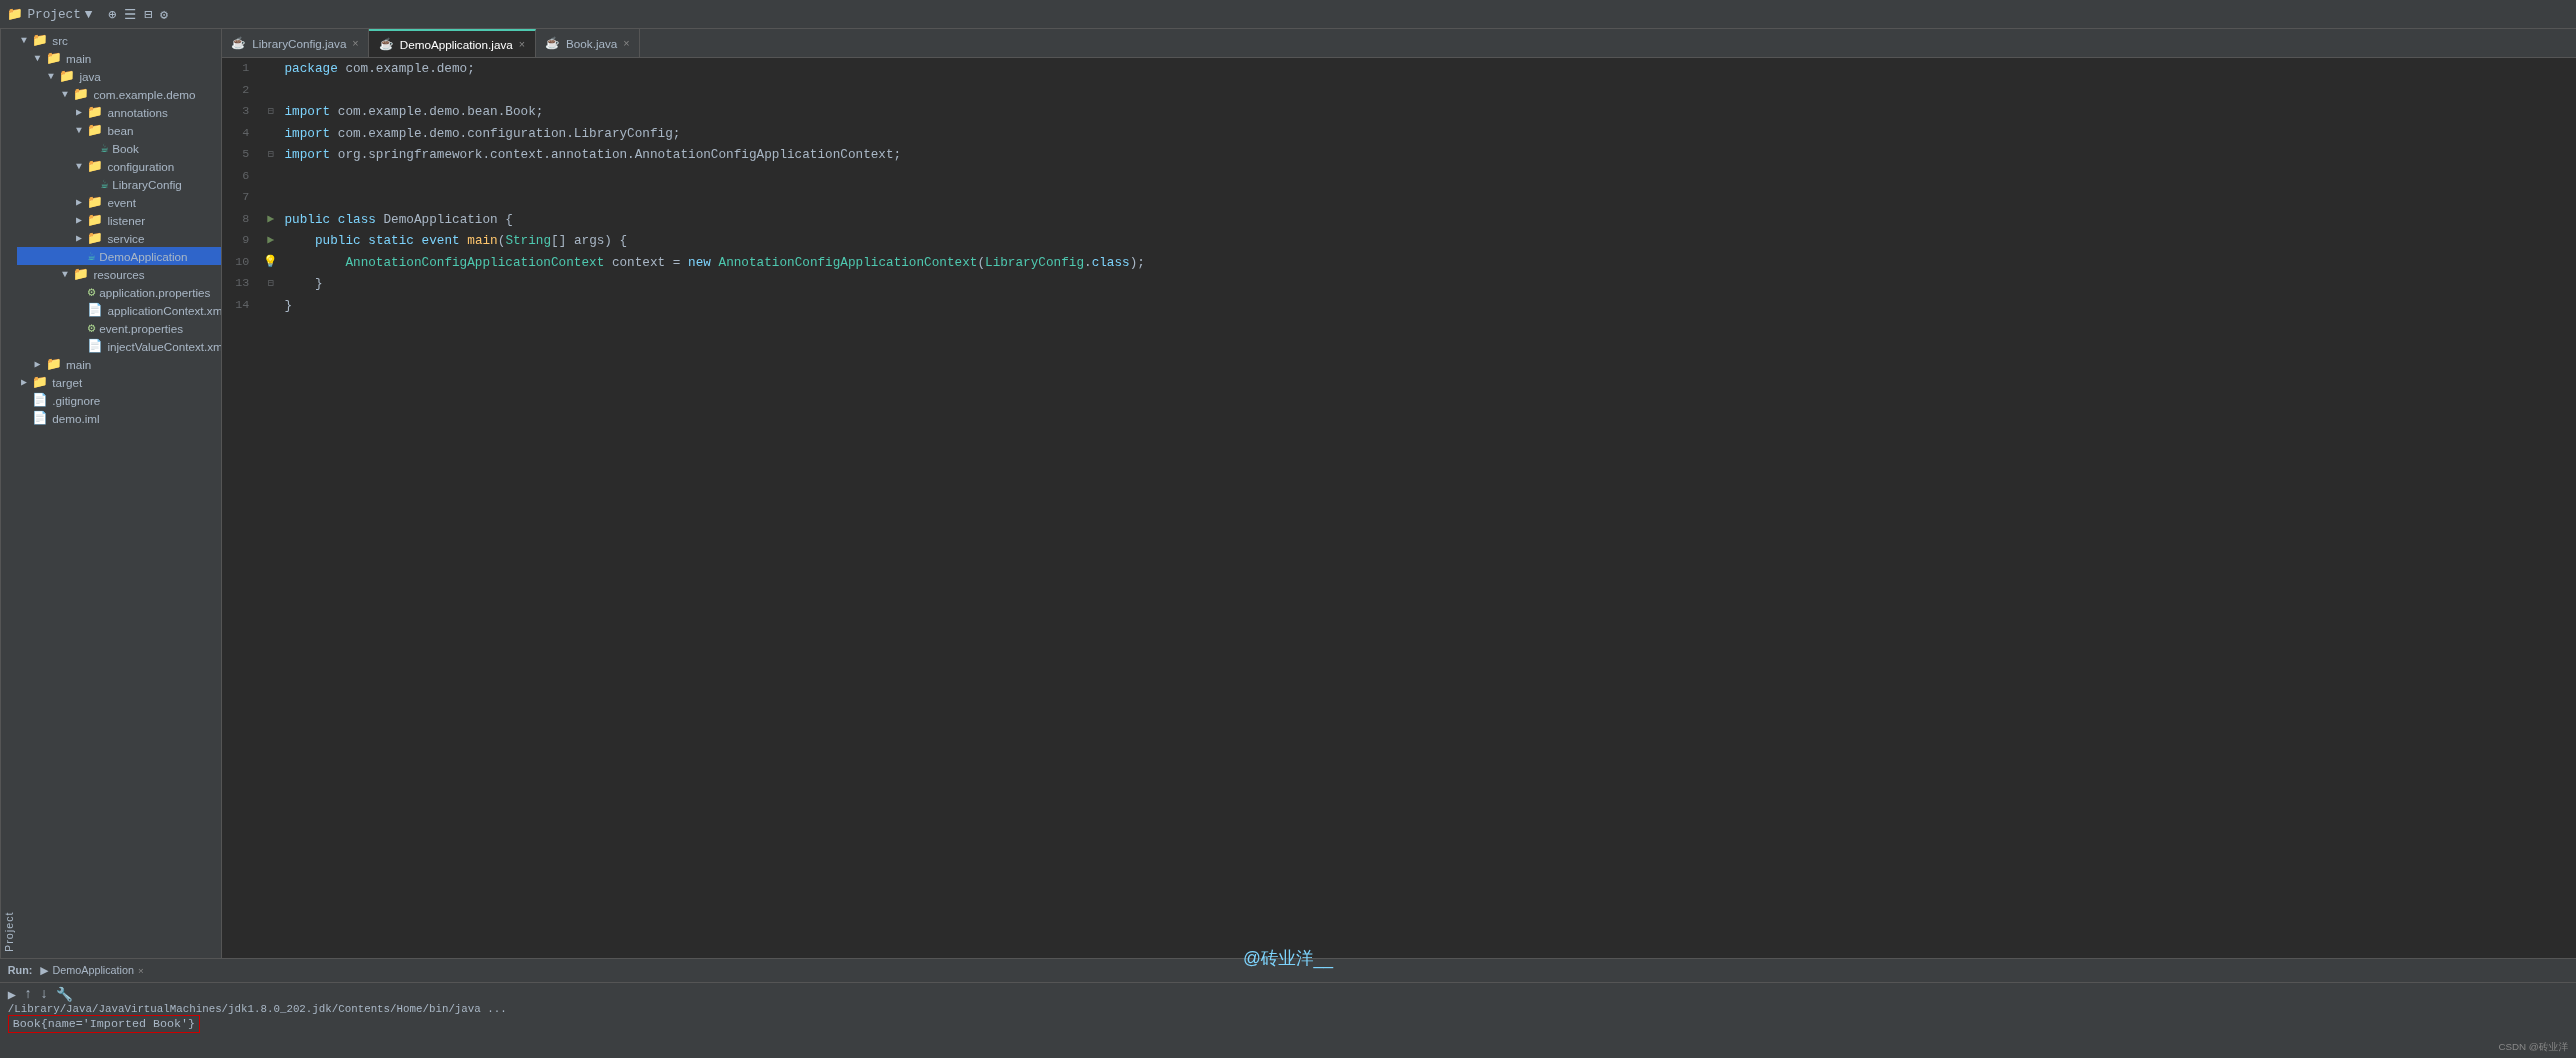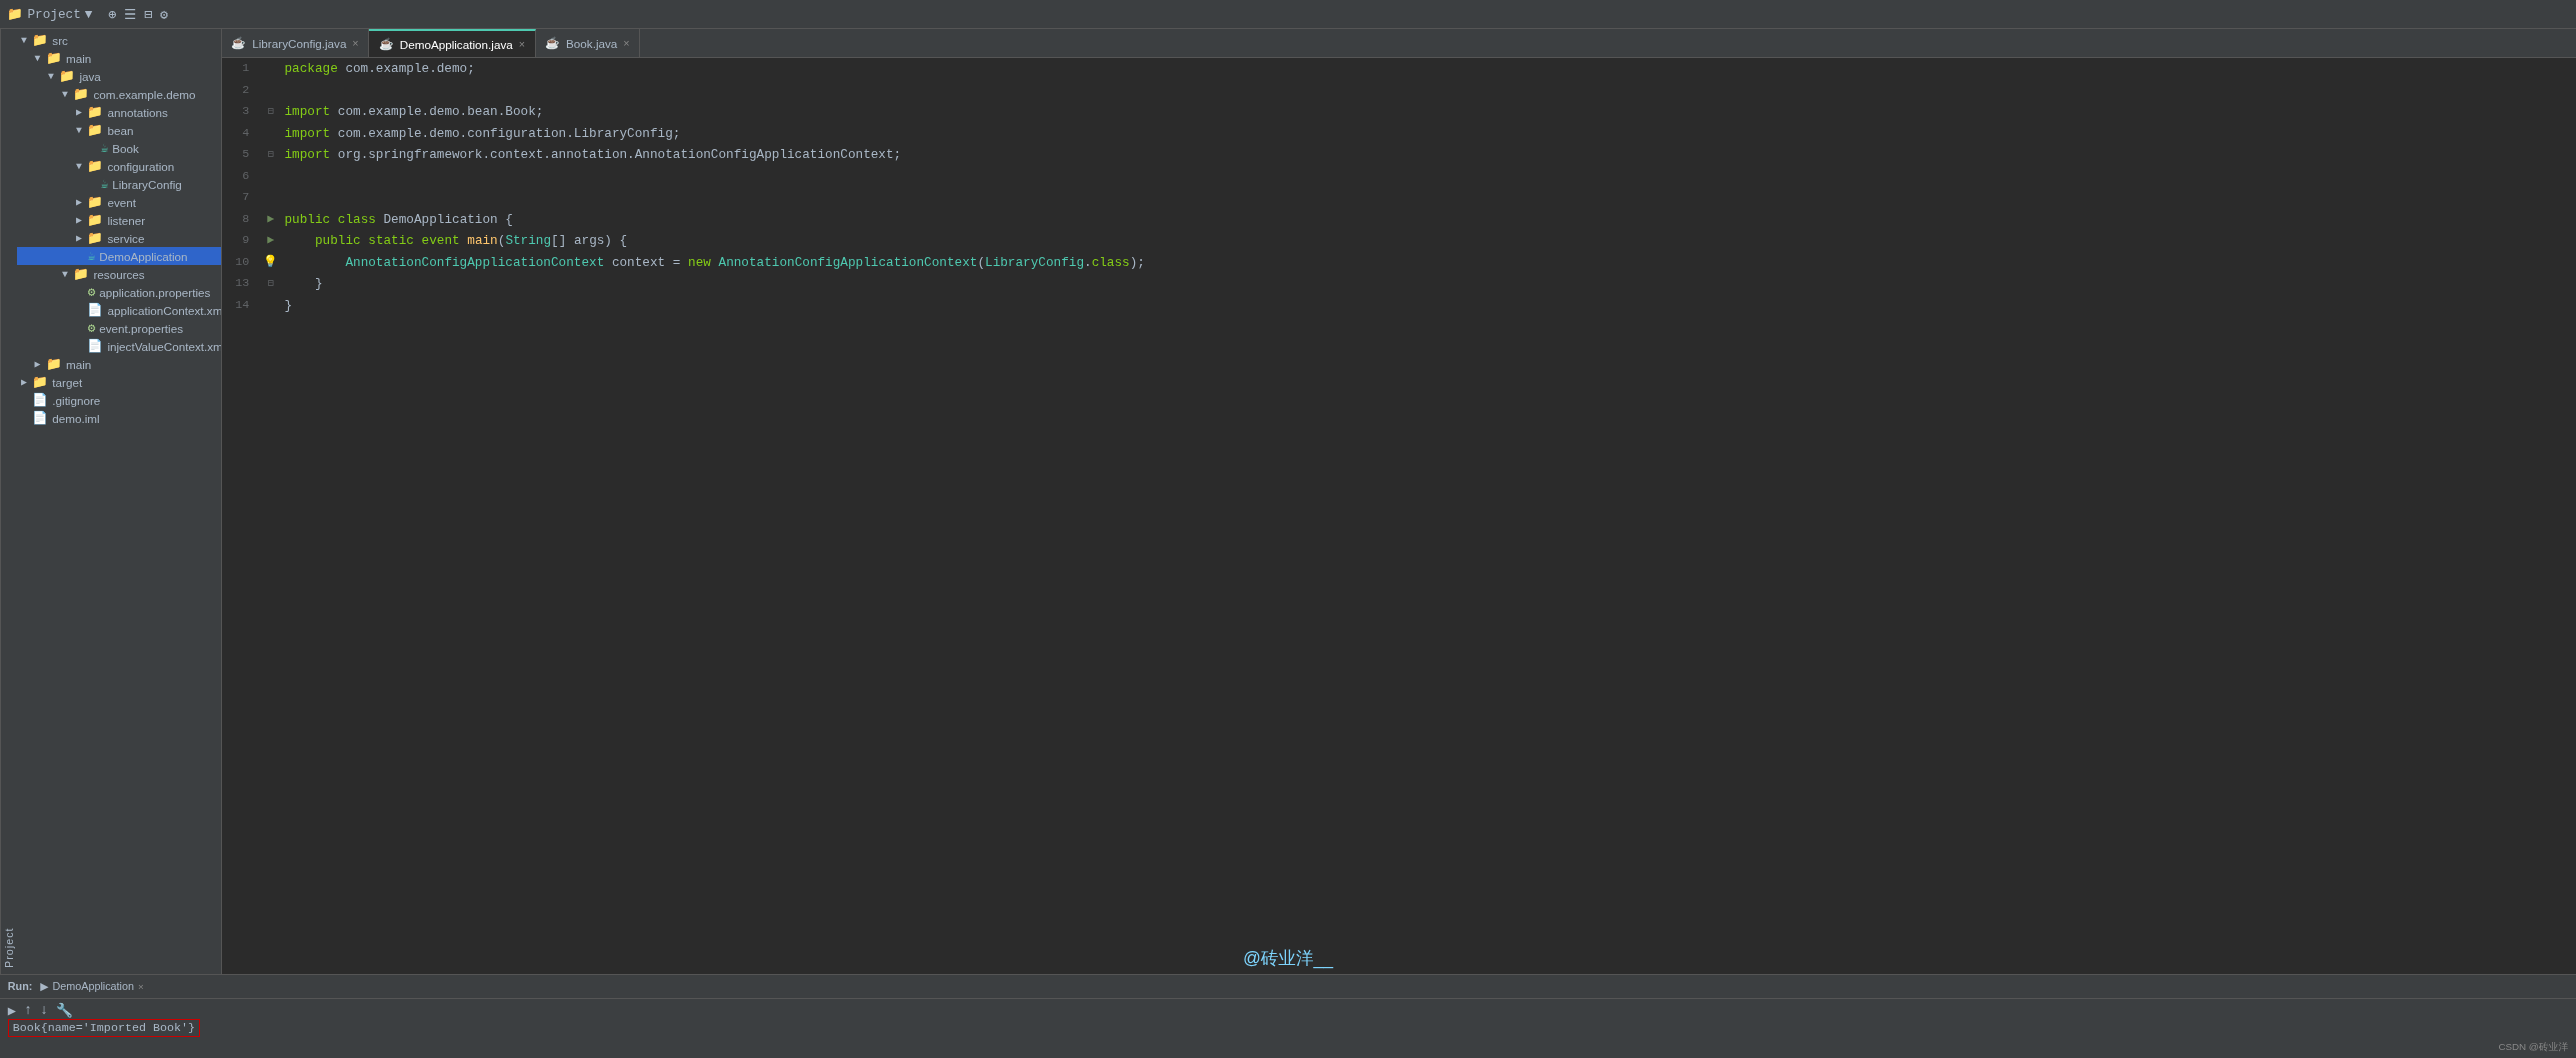--- a/index.html
+++ b/index.html
@@ -195,27 +195,27 @@
       font-size: 11.7px;
     }
     .code-content {
       flex: 1;
       padding-left: 3.9px;
       white-space: pre;
       font-size: 12.7px;
     }
 
     
-    .kw { color: #84cc16; }
+    .kw { color: #7dd3fc; }
     .fn { color: #ffc66d; }
     .lightblue { color: #4ec9b0; }
 
     
     .bottom-panel {
-      height: 84px;
+      height: 100px;
       background: #3c3f41;
       border-top: 1px solid #555;
       display: flex;
       flex-direction: column;
       flex-shrink: 0;
     }
     .bottom-tabs {
       display: flex;
       align-items: center;
       background: #3c3f41;
@@ -559,20 +559,21 @@
       <span class="bottom-tab-close">×</span>
     </div>
   </div>
   <div class="bottom-content">
     <div style="display:flex;align-items:center;gap:7.8px;">
       <span class="bottom-btn">▶</span>
       <span class="bottom-btn">↑</span>
       <span class="bottom-btn">↓</span>
       <span class="bottom-btn">🔧</span>
     </div>
+    <div class="run-path">/Library/Java/JavaVirtualMachines/jdk1.8.0_202.jdk/Contents/Home/bin/java ...</div>
     <div>
       <span class="run-output">Book{name='Imported Book'}</span>
     </div>
   </div>
 </div>
 
 <div class="watermark">@砖业洋__</div>
 
 <div class="csdn-label">CSDN @砖业洋</div>
 

